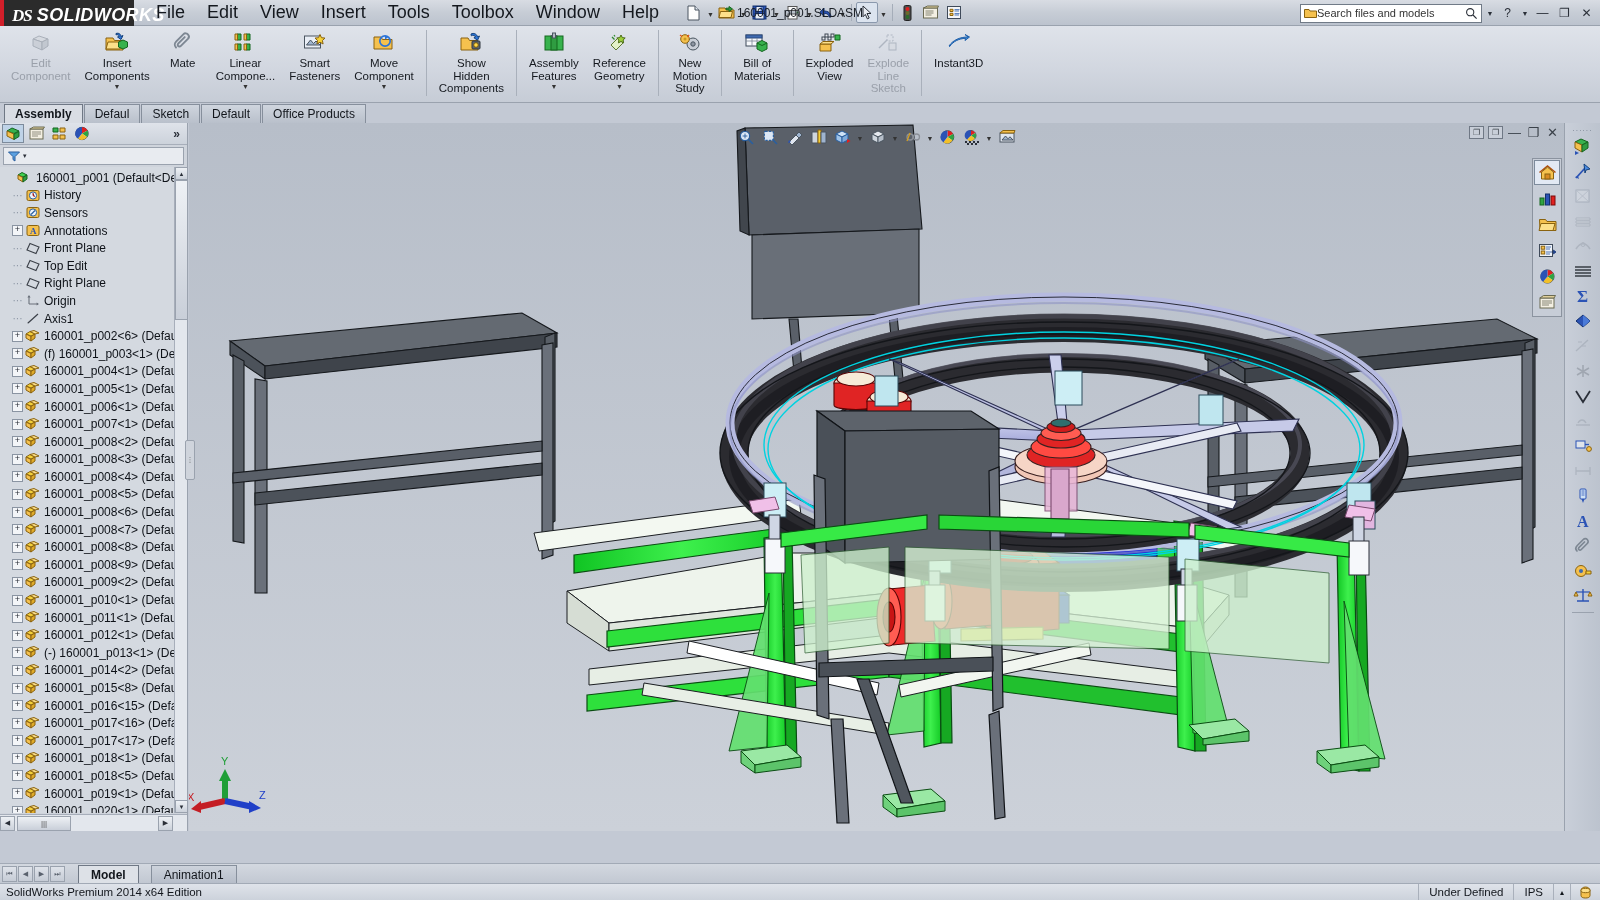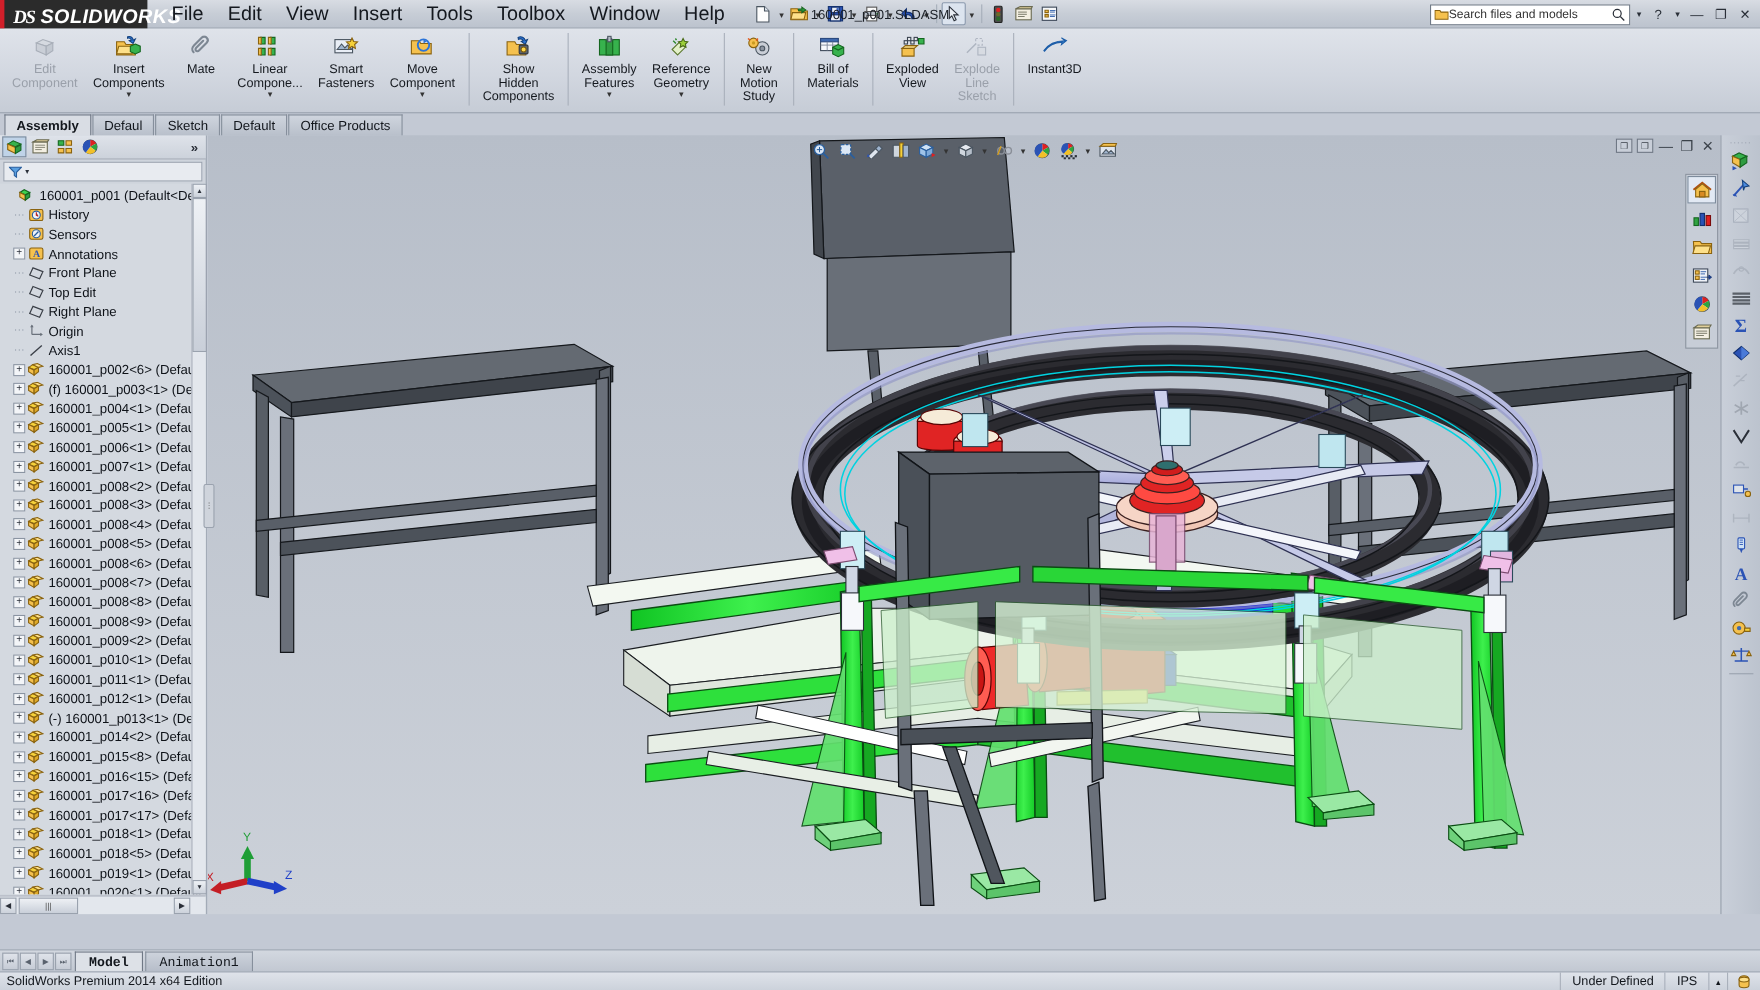--- a/index.html
+++ b/index.html
@@ -213,21 +213,21 @@
   .tabstrip {
     position:absolute; left:0; bottom:17px; width:1600px; height:20px;
     background:linear-gradient(to bottom,#d3d8e0,#c2c8d2);
     border-top:1px solid #a2aab6; display:flex; align-items:center; padding-left:2px;
   }
   .navbtn { width:15px; height:16px; background:linear-gradient(to bottom,#dfe3ea,#c6ccd6);
             border:1px solid #9aa2ae; margin-right:1px; display:flex;
             align-items:center; justify-content:center; font-size:7px; color:#5a626e; }
   .btab { height:18px; padding:0 12px; font-size:12px; line-height:18px;
           background:linear-gradient(to bottom,#cdd3dc,#b6bdc9);
-          border:1px solid #868f9c; border-bottom:none; margin-left:2px; color:#12161c;font-family:Liberation Mono, monospace; }
+          border:1px solid #868f9c; border-bottom:none; margin-left:12px; color:#12161c; }
   .btab.active { background:#dde1e7; font-weight:bold; border-color:#6f7885; }
 
   .statusbar {
     position:absolute; left:0; bottom:0; width:1600px; height:17px;
     background:linear-gradient(to bottom,#dfe3ea,#ccd2db);
     border-top:1px solid #a2aab6; display:flex; align-items:center;
     font-size:11.5px; color:#12161c;
   }
   .sb-left { padding-left:6px; }
   .sb-sec { border-left:1px solid #a9b0bb; height:17px; display:flex; align-items:center;

